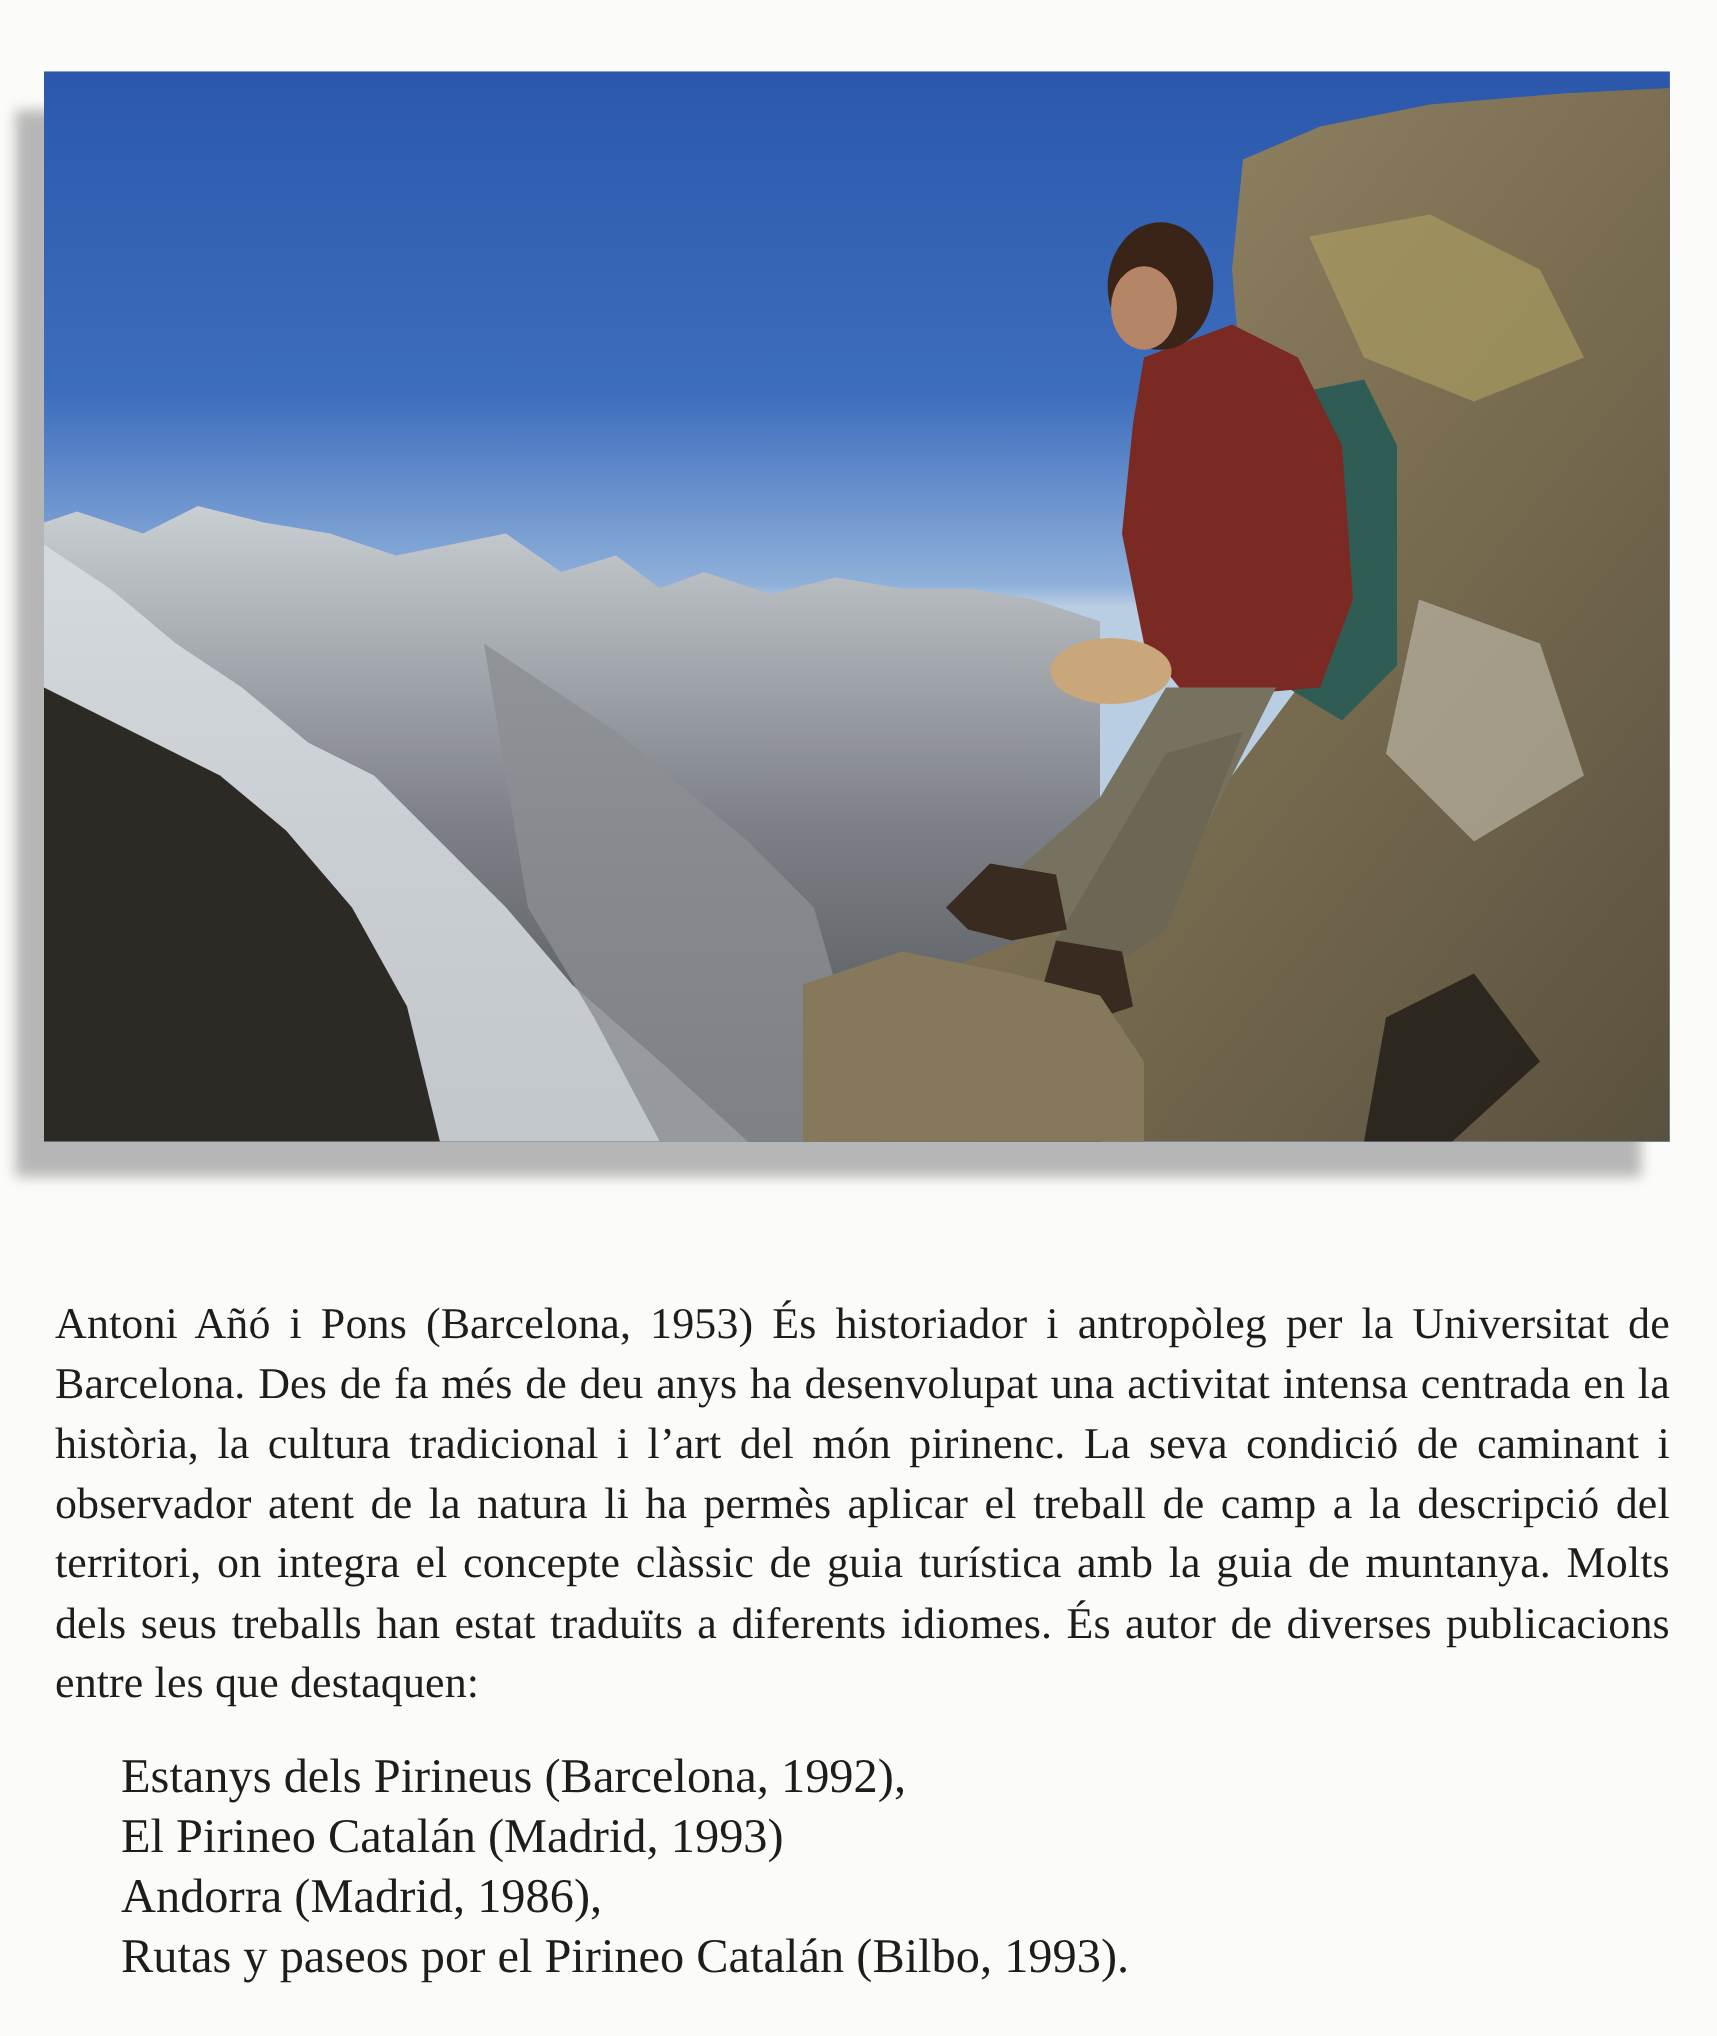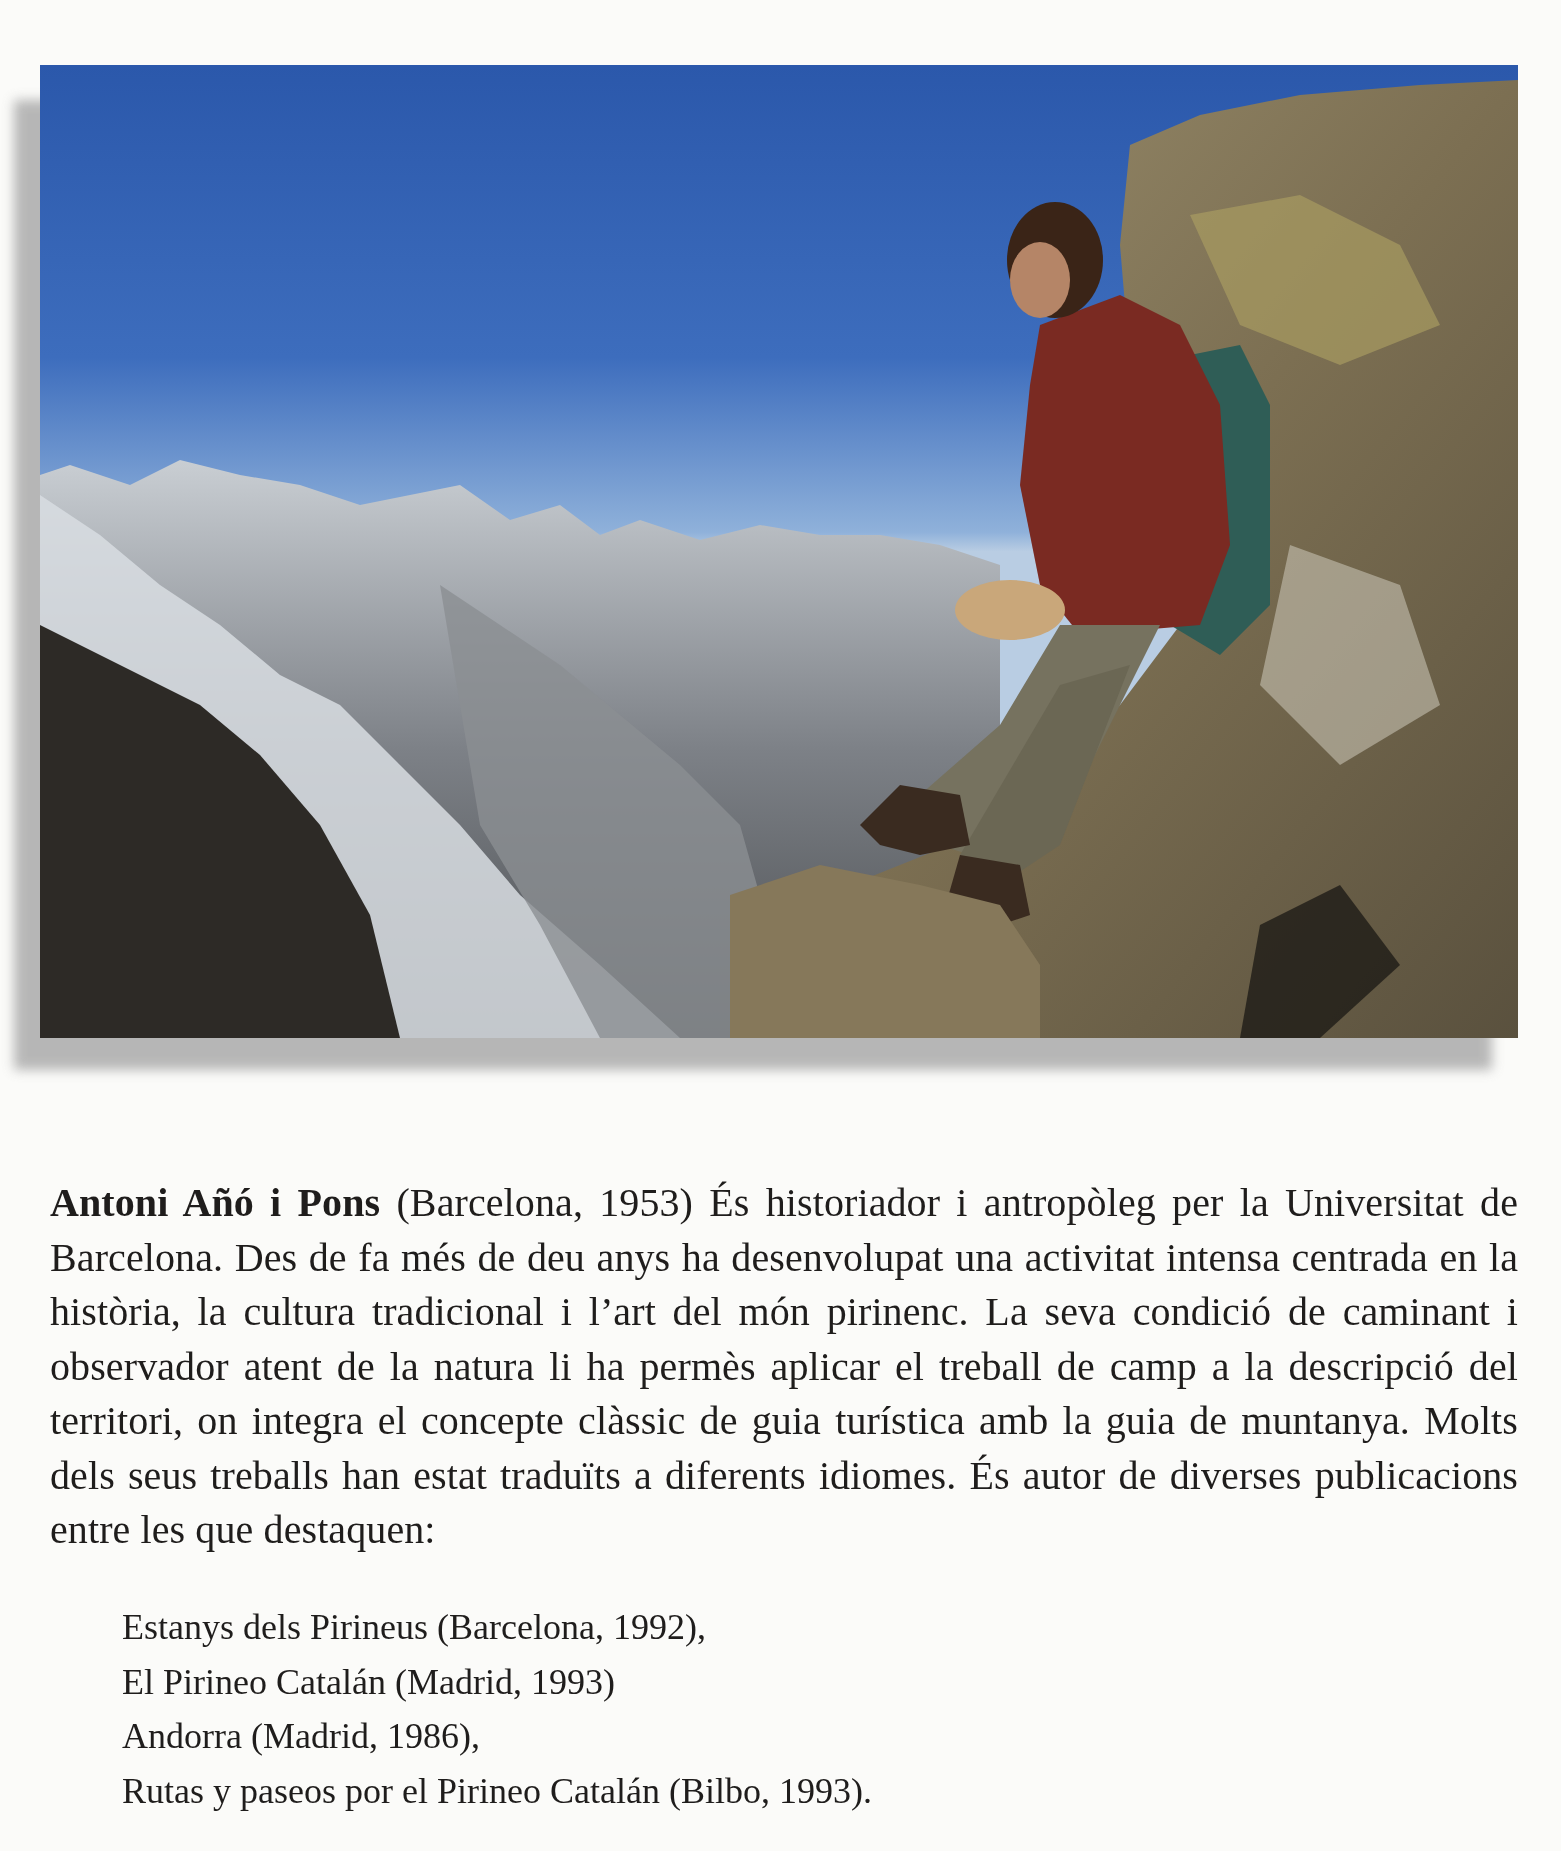--- a/index.html
+++ b/index.html
@@ -30,27 +30,27 @@
     .bio {
       position: absolute;
       left: 50px; top: 1136px;
       width: 1468px;
       font-size: 40px;
       line-height: 54.5px;
       text-align: justify;
       text-align-last: left;
       letter-spacing: 0.1px;
     }
-    .bio .name { font-weight: bold; }
+    .bio .name { font-weight: normal; }
     .pubs {
       position: absolute;
       left: 110px; top: 1588px;
-      margin: 12px; padding: 0;
+      margin: 0; padding: 0;
       list-style: none;
-      font-size: 36px;
+      font-size: 44px;
       line-height: 54.5px;
     }
     .pubs li { margin: 0; padding: 0; }
   </style>
 </head>
 <body>
 
 <div class="photo-shadow"></div>
 
 <div class="photo">

